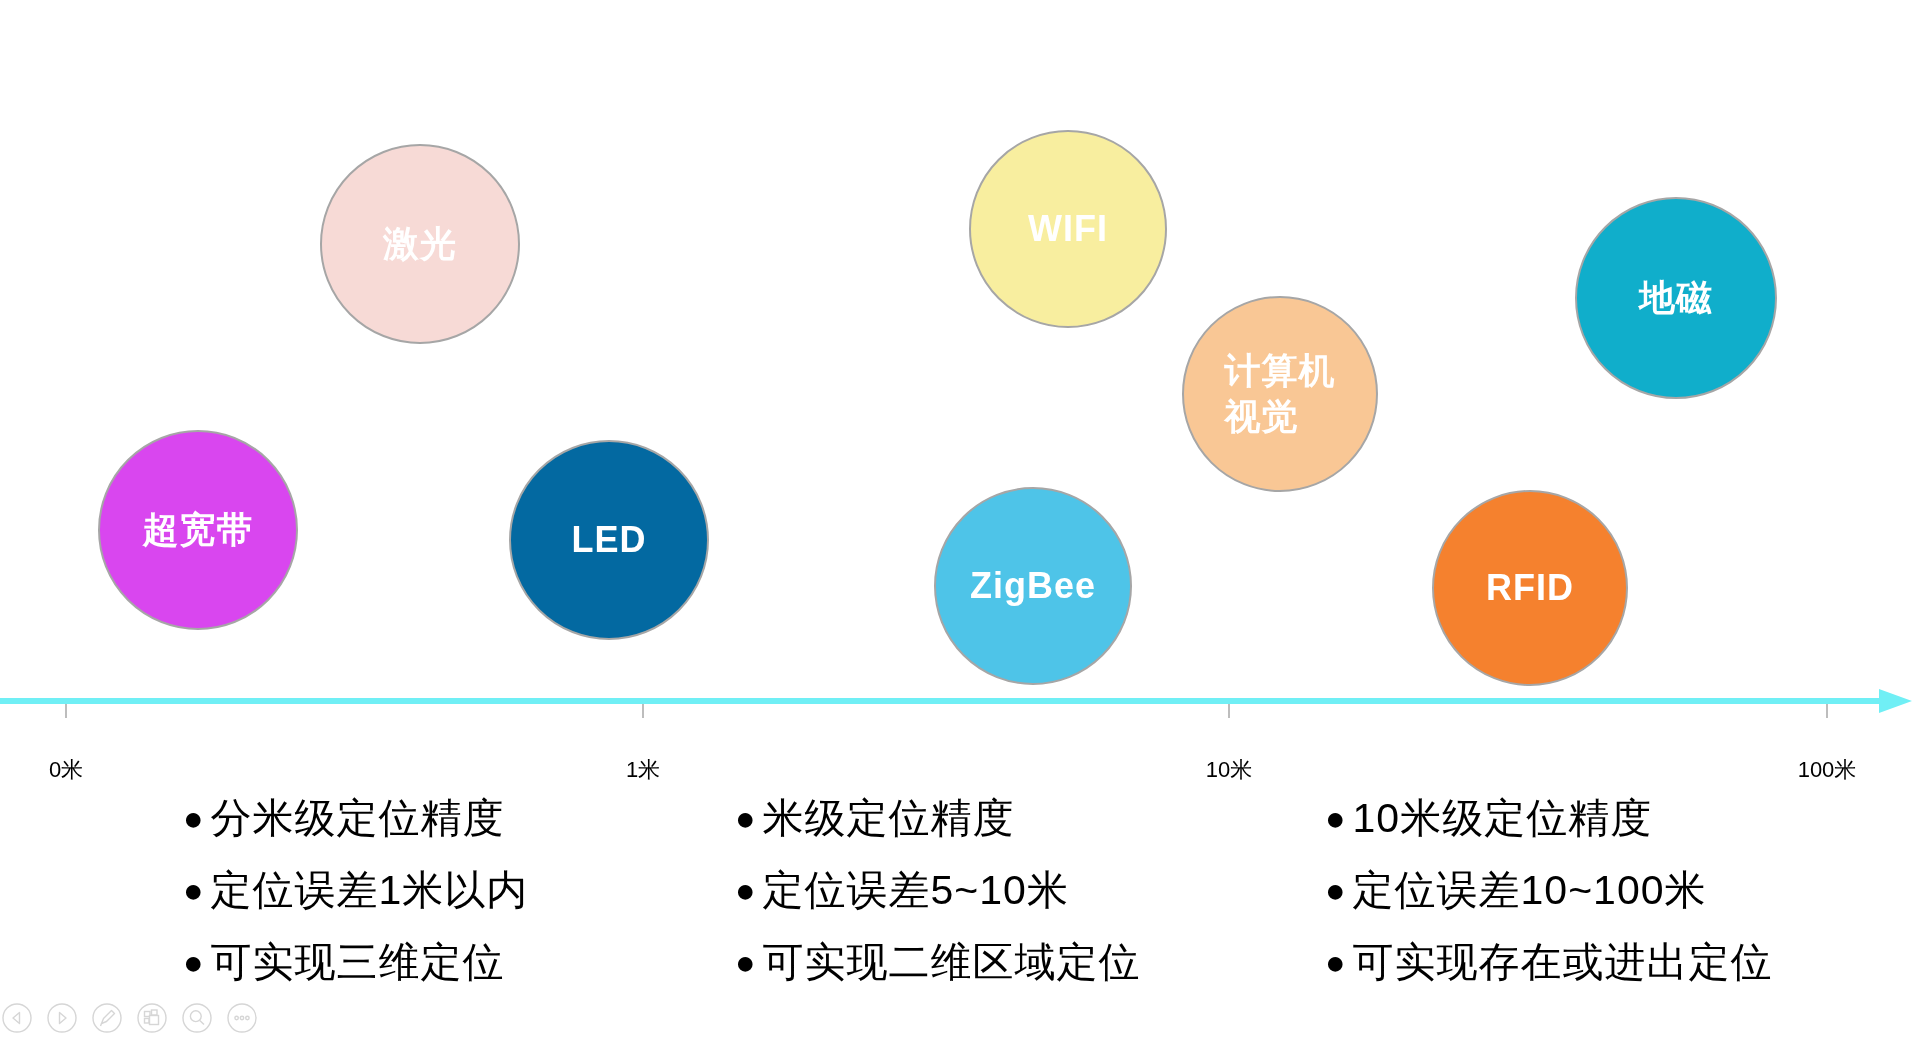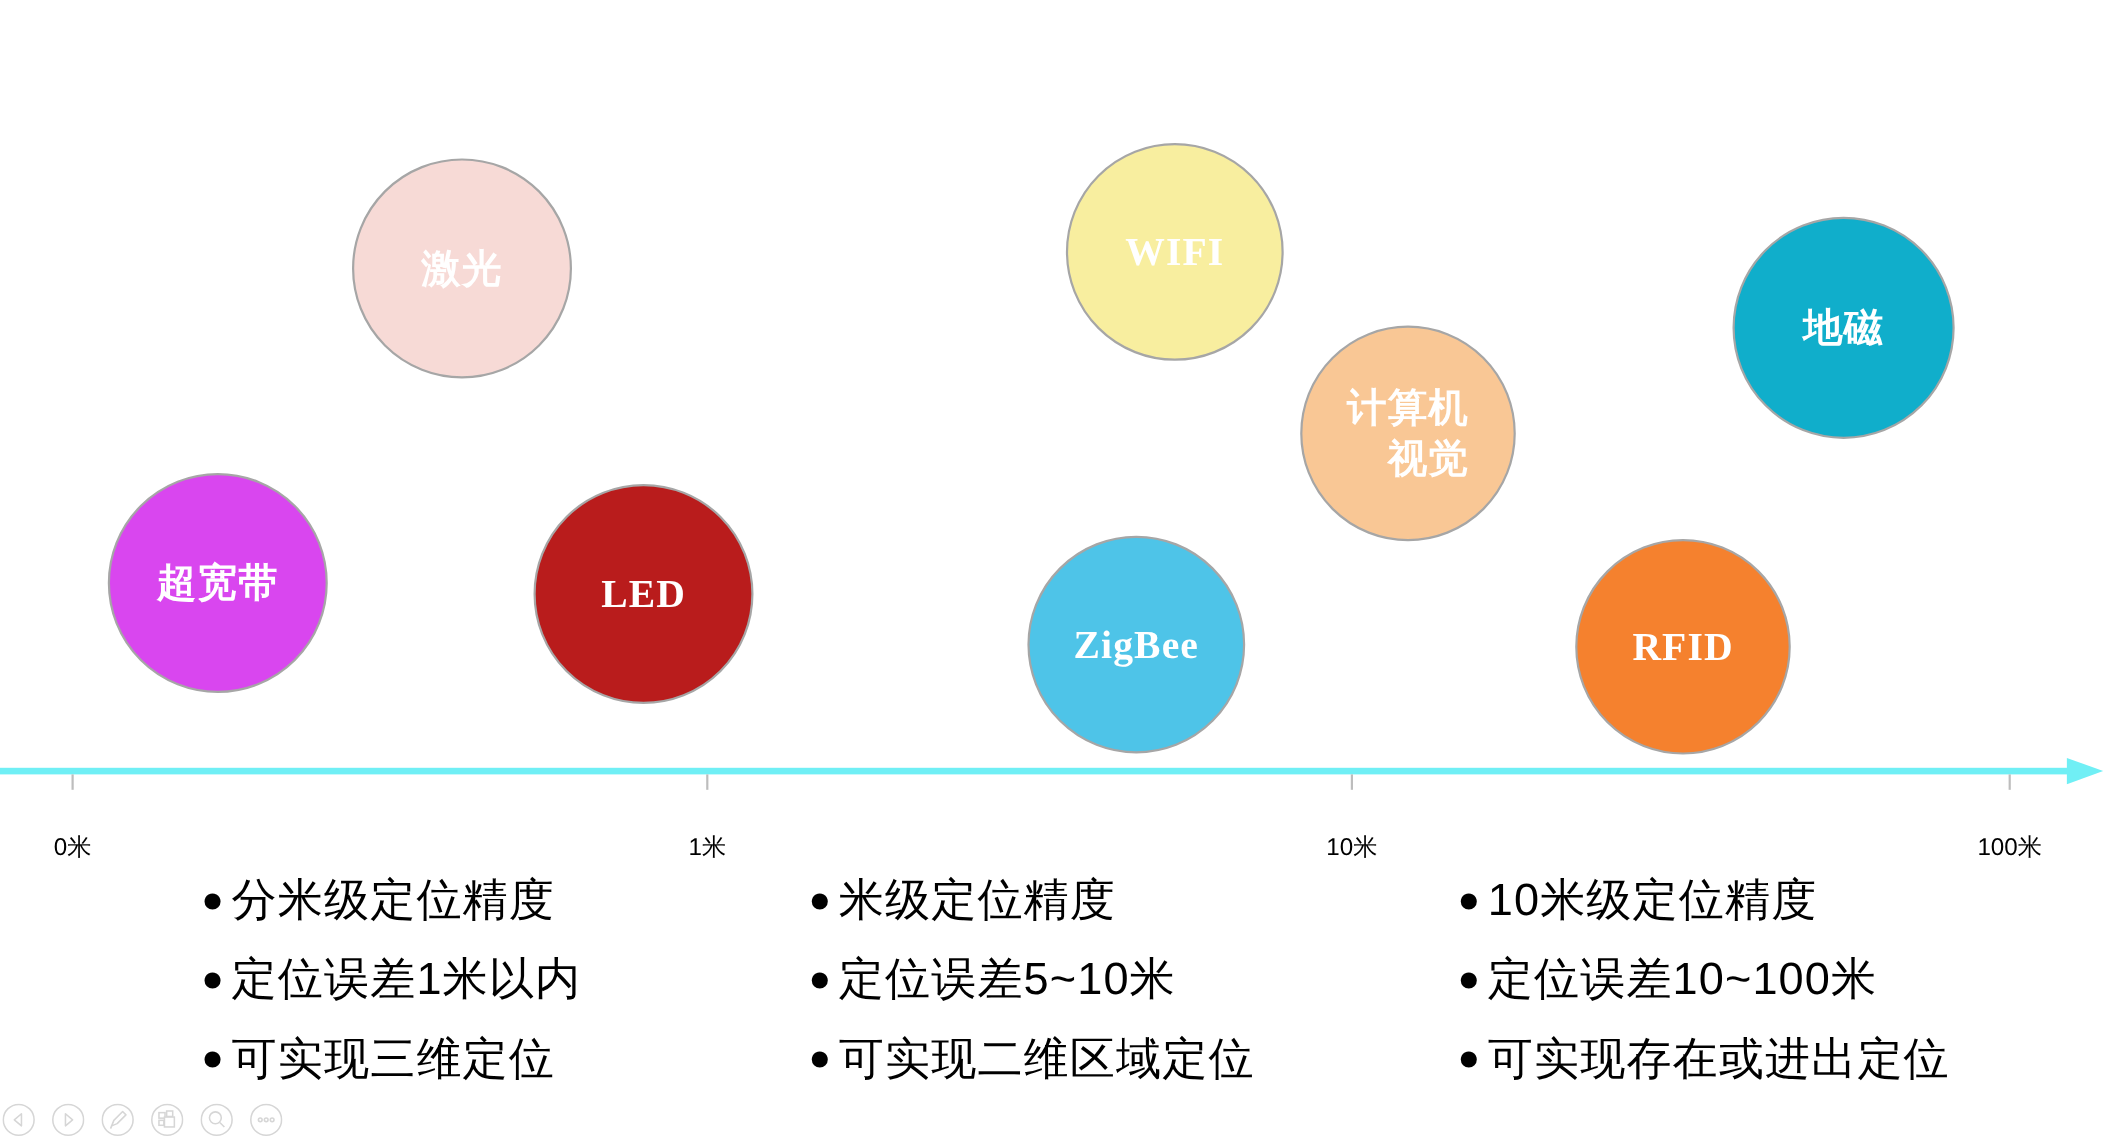--- a/index.html
+++ b/index.html
@@ -7,21 +7,21 @@
     position:relative;width:1913px;height:1038px;background:#fff;overflow:hidden;
     font-family:"Liberation Sans","DejaVu Sans",sans-serif;
   }
   
   .bubble{
     position:absolute;border-radius:50%;border:2px solid #a6a6a6;box-sizing:border-box;
     display:flex;align-items:center;justify-content:center;
   }
   .bubble-label{
     color:#fff;font-weight:700;font-size:36px;line-height:1.28;
-    text-align:right;white-space:pre-line;letter-spacing:1px;font-family:Liberation Serif, serif;
+    text-align:left;white-space:pre-line;letter-spacing:1px;
   }
   
   .axis-line{position:absolute;left:0;top:698px;width:1880px;height:6px;}
   .axis-arrowhead{
     position:absolute;left:1879px;top:689px;width:0;height:0;
     border-top:12px solid transparent;border-bottom:12px solid transparent;
     border-left:33px solid #70EFF5;
   }
   .tick{position:absolute;top:704px;width:2px;height:14px;transform:translateX(-1px);}
   .tick-label{
@@ -44,21 +44,21 @@
 <body>
 
 <div class="stage">
 
   <div class="bubble" style="left: 98px; top: 430px; width: 200px; height: 200px; background: #d946ef; border-color: rgb(166, 166, 166);">
     <span class="bubble-label" style="color: rgb(255, 255, 255);">超宽带</span>
   </div>
   <div class="bubble" style="left: 320px; top: 144px; width: 200px; height: 200px; background: rgb(247, 218, 214); border-color: rgb(166, 166, 166);">
     <span class="bubble-label" style="color: rgb(255, 255, 255);">激光</span>
   </div>
-  <div class="bubble" style="left: 485px; top: 440px; width: 200px; height: 200px; background: #b91c1c; border-color: rgb(166, 166, 166);">
+  <div class="bubble" style="left: 509px; top: 440px; width: 200px; height: 200px; background: #0369a1; border-color: rgb(166, 166, 166);">
     <span class="bubble-label" style="color: rgb(255, 255, 255);">LED</span>
   </div>
   <div class="bubble" style="left: 969px; top: 130px; width: 198px; height: 198px; background: rgb(248, 238, 159); border-color: rgb(166, 166, 166);">
     <span class="bubble-label" style="color: rgb(255, 255, 255);">WIFI</span>
   </div>
   <div class="bubble" style="left: 934px; top: 487px; width: 198px; height: 198px; background: rgb(78, 196, 232); border-color: rgb(166, 166, 166);">
     <span class="bubble-label" style="color: rgb(255, 255, 255);">ZigBee</span>
   </div>
   <div class="bubble" style="left: 1182px; top: 296px; width: 196px; height: 196px; background: rgb(249, 199, 149); border-color: rgb(166, 166, 166);">
     <span class="bubble-label" style="color: rgb(255, 255, 255);">计算机

